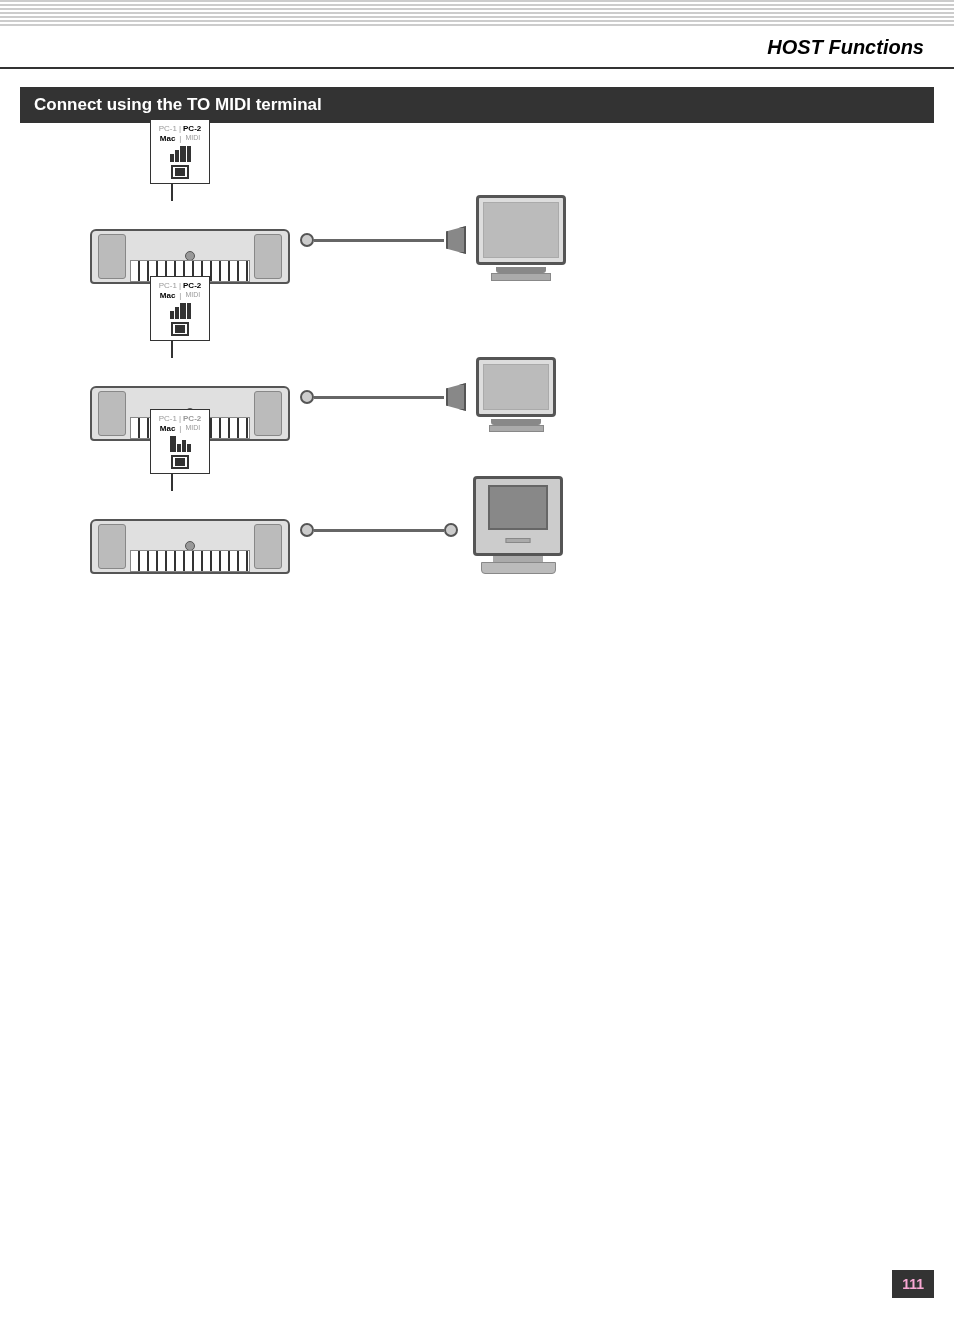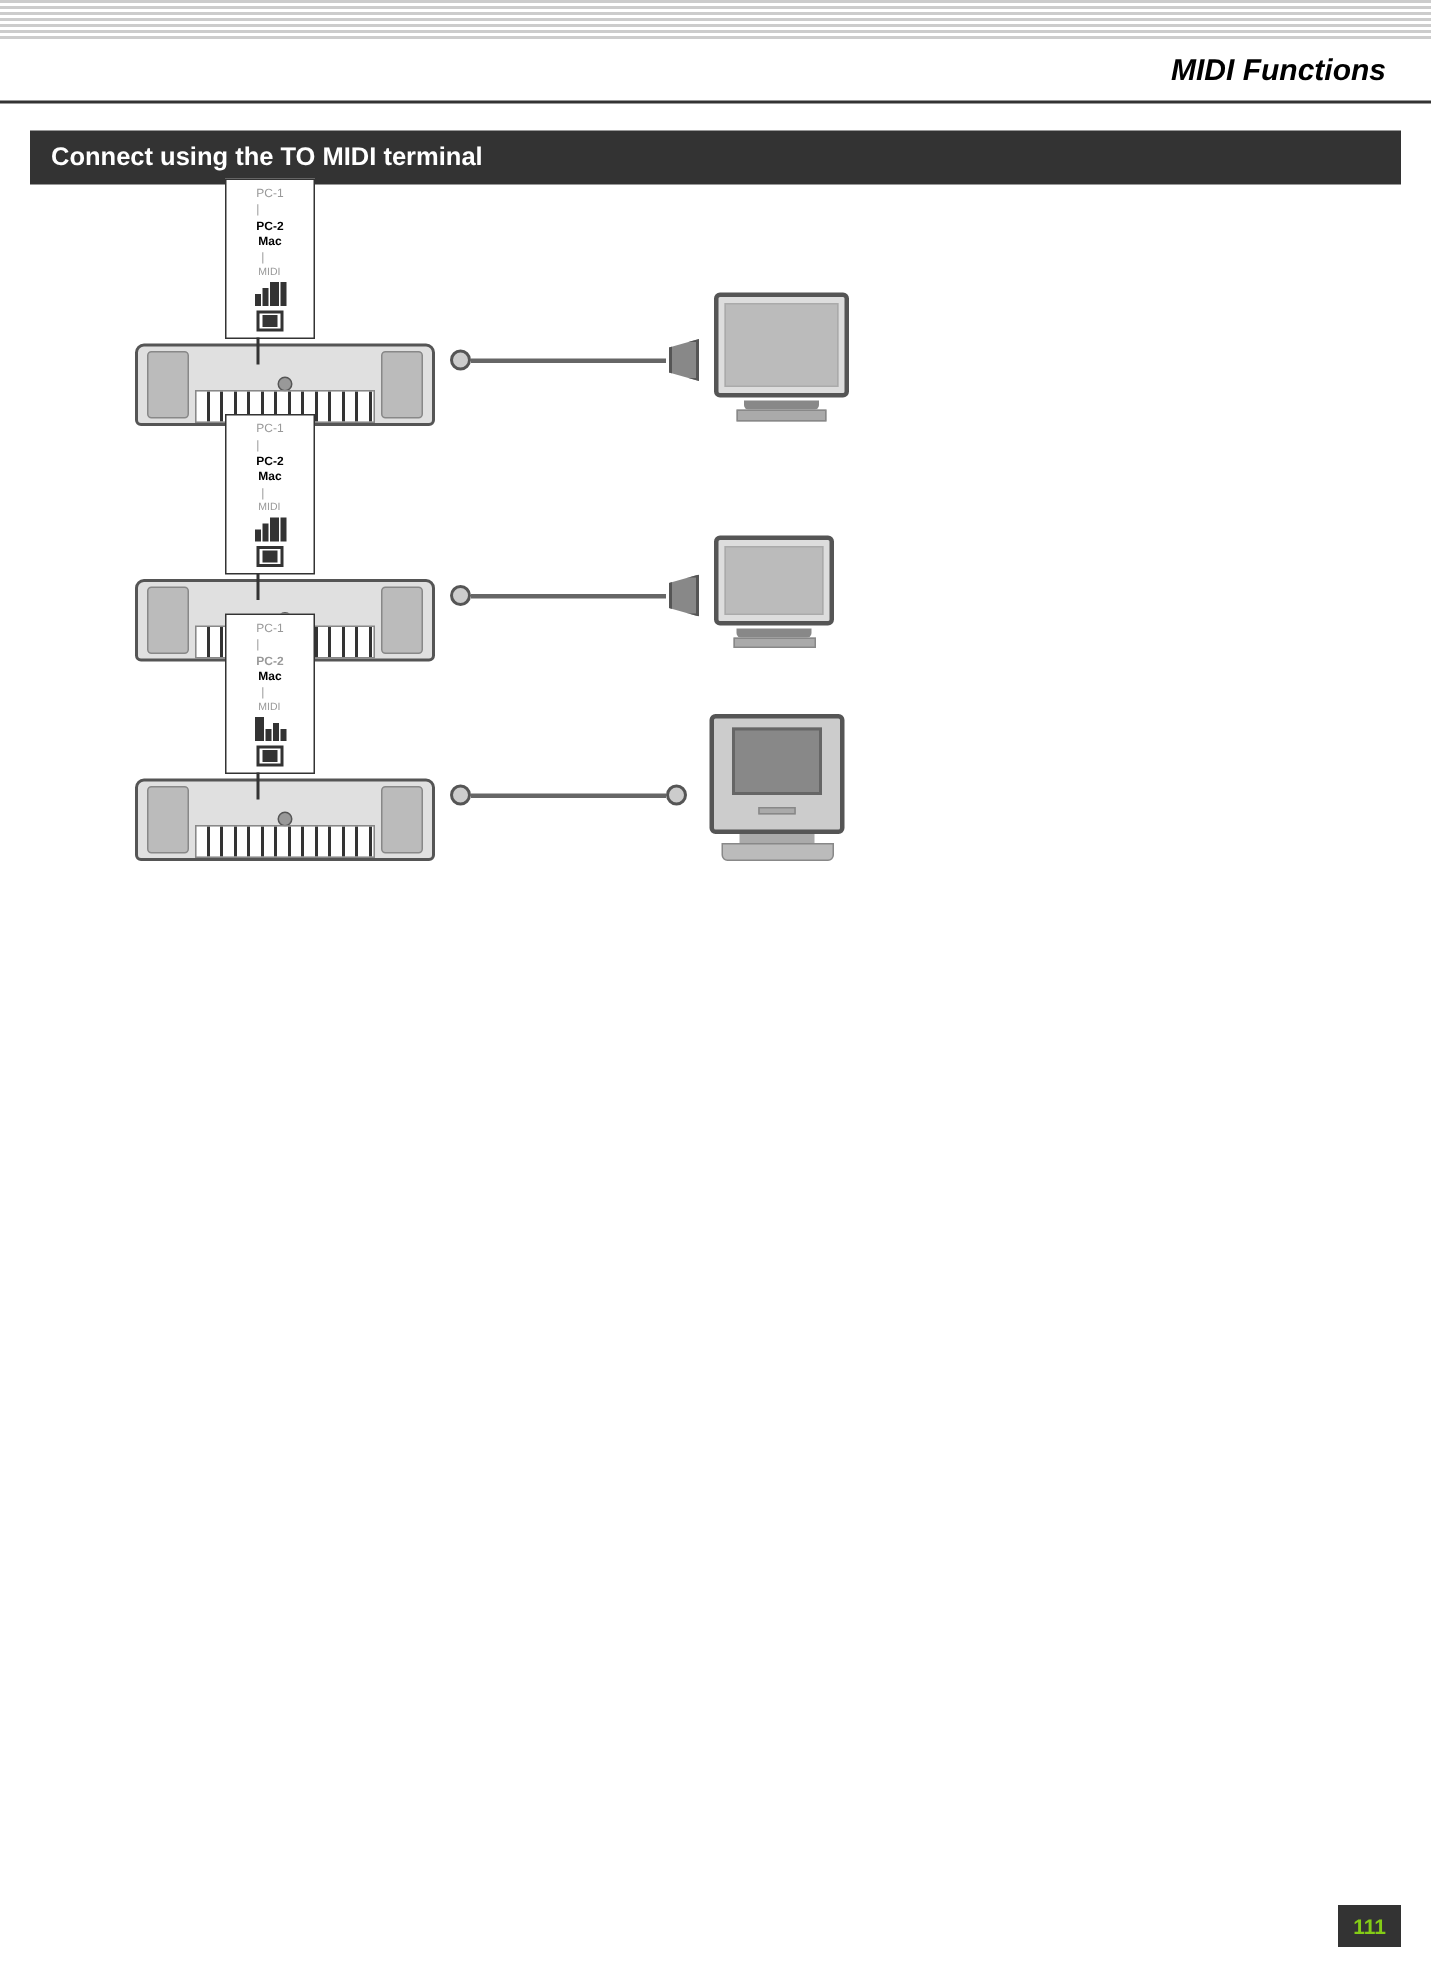--- a/index.html
+++ b/index.html
@@ -90,21 +90,20 @@
       align-items: center;
       z-index: 10;
       min-width: 60px;
     }
 
     .popup-labels {
       display: flex;
       gap: 2px;
       font-size: 8px;
       margin-bottom: 3px;
-      flex-direction: column;
     }
 
     .popup-label-pc1 { color: #999; }
     .popup-label-mac { font-weight: bold; color: #000; }
     .popup-label-pc2 { font-weight: bold; color: #000; }
     .popup-label-midi { color: #999; font-size: 7px; }
 
     .popup-bars {
       display: flex;
       align-items: flex-end;
@@ -241,21 +240,21 @@
       height: 6px;
       background: #aaa;
     }
 
     
     .page-number {
       position: fixed;
       bottom: 20px;
       right: 20px;
       background: #333;
-      color: #84cc16;
+      color: #f9a8d4;
       font-weight: bold;
       font-size: 14px;
       padding: 6px 10px;
       min-width: 40px;
       text-align: center;
     }
 
     .diagram-section {
       margin: 10px 0 20px 0;
     }
@@ -334,21 +333,21 @@
       display: inline-block;
     }
 
   </style>
 </head>
 <body>
 
 <div class="header-stripes"></div>
 
 <div class="page-title-area">
-  <span class="page-title">MIDI Functions</span>
+  <span class="page-title">HOST Functions</span>
 </div>
 
 <div class="section-header">
   <span class="section-header-title">Connect using the TO MIDI terminal</span>
 </div>
 
 <div class="content">
 
   <div class="diagram-section">
     <div class="arrow-label">→</div>

